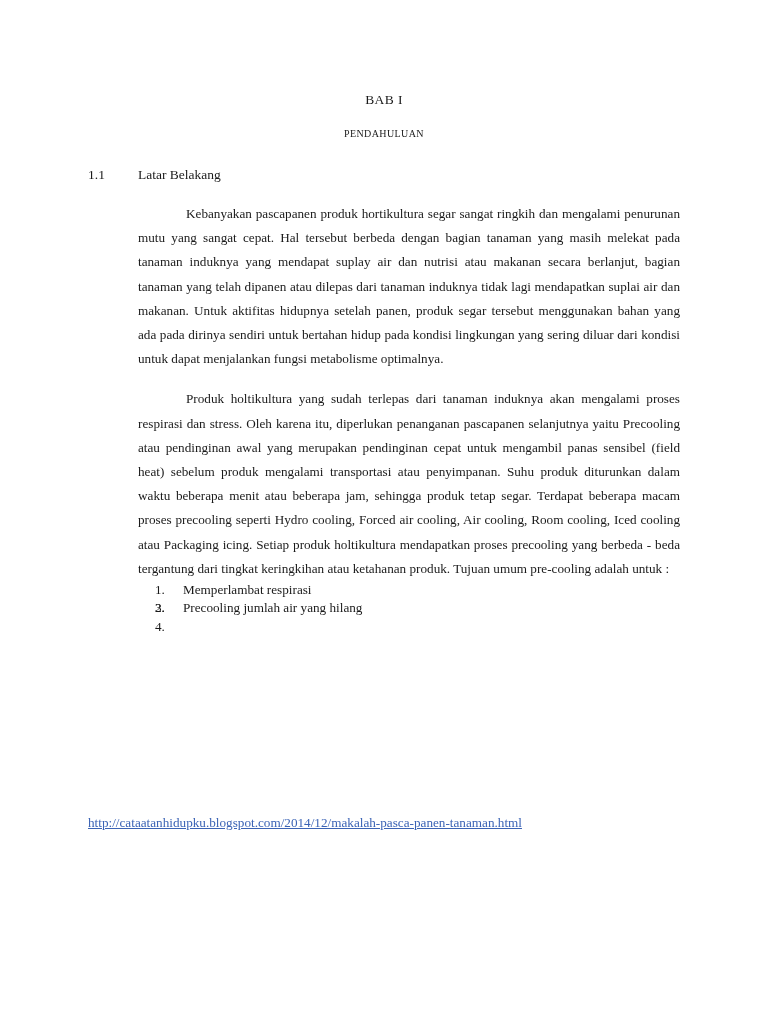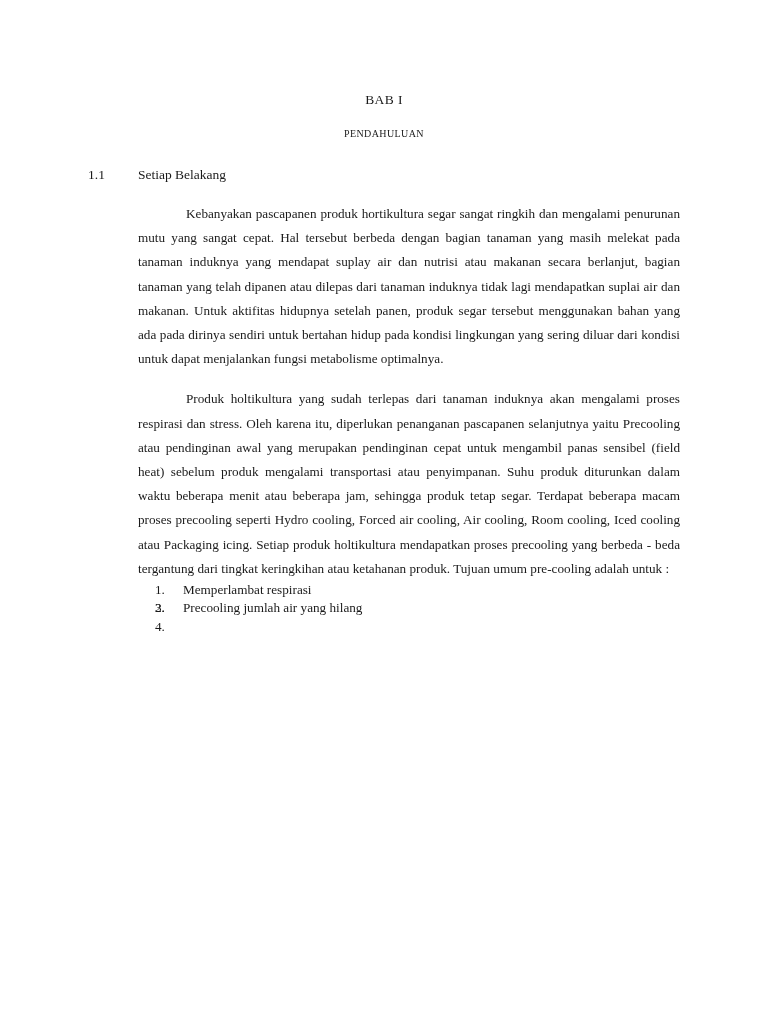--- a/index.html
+++ b/index.html
@@ -121,21 +121,21 @@
 <body>
 
 <div class="page">
 
   <div class="heading-block">
     <h1 class="chapter-title">BAB I</h1>
     <h2 class="chapter-subtitle">PENDAHULUAN</h2>
   </div>
 
   <div class="section-heading">
-    <span class="sec-num">1.1</span><span>Setiap Belakang</span>
+    <span class="sec-num">1.1</span><span>Latar Belakang</span>
   </div>
 
   <div class="body-col">
 
     <p class="para">Kebanyakan pascapanen produk hortikultura segar sangat ringkih dan mengalami penurunan mutu yang sangat cepat. Hal tersebut berbeda dengan bagian tanaman yang masih melekat pada tanaman induknya yang mendapat suplay air dan nutrisi atau makanan secara berlanjut, bagian tanaman yang telah dipanen atau dilepas dari tanaman induknya tidak lagi mendapatkan suplai air dan makanan. Untuk aktifitas hidupnya setelah panen, produk segar tersebut menggunakan bahan yang ada pada dirinya sendiri untuk bertahan hidup pada kondisi lingkungan yang sering diluar dari kondisi untuk dapat menjalankan fungsi metabolisme optimalnya.</p>
 
     <p class="para tight">Produk holtikultura yang sudah terlepas dari tanaman induknya akan mengalami proses respirasi dan stress. Oleh karena itu, diperlukan penanganan pascapanen selanjutnya yaitu Precooling atau pendinginan awal yang merupakan pendinginan cepat untuk mengambil panas sensibel (field heat) sebelum produk mengalami transportasi atau penyimpanan. Suhu produk diturunkan dalam waktu beberapa menit atau beberapa jam, sehingga produk tetap segar. Terdapat beberapa macam proses precooling seperti Hydro cooling, Forced air cooling, Air cooling, Room cooling, Iced cooling atau Packaging icing. Setiap produk holtikultura mendapatkan proses precooling yang berbeda - beda tergantung dari tingkat keringkihan atau ketahanan produk. Tujuan umum pre-cooling adalah untuk :</p>
 
     <ol class="goals">
       <li>
@@ -149,14 +149,17 @@
         <span class="li-num">3.</span>
         <span>Precooling jumlah air yang hilang</span>
       </li>
       <li>
         <span class="li-num">4.</span>
       </li>
     </ol>
 
   </div>
 
+  <div class="source-link-wrap">
+    <a class="source-link" href="#" style="color: rgb(59, 99, 181);">http://cataatanhidupku.blogspot.com/2014/12/makalah-pasca-panen-tanaman.html</a>
+  </div>
 
 </div>
 
 </body></html>

